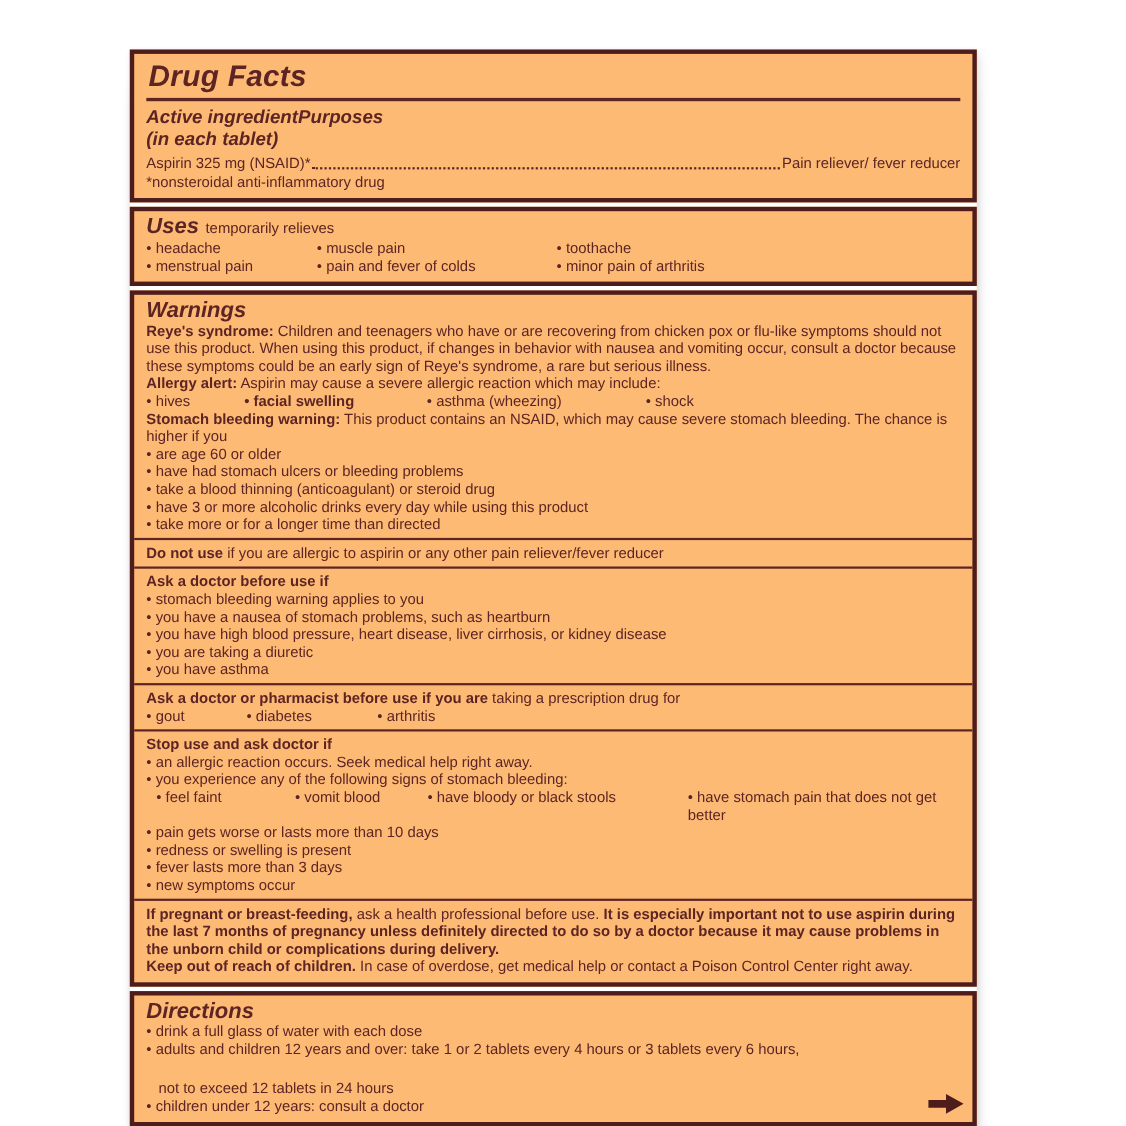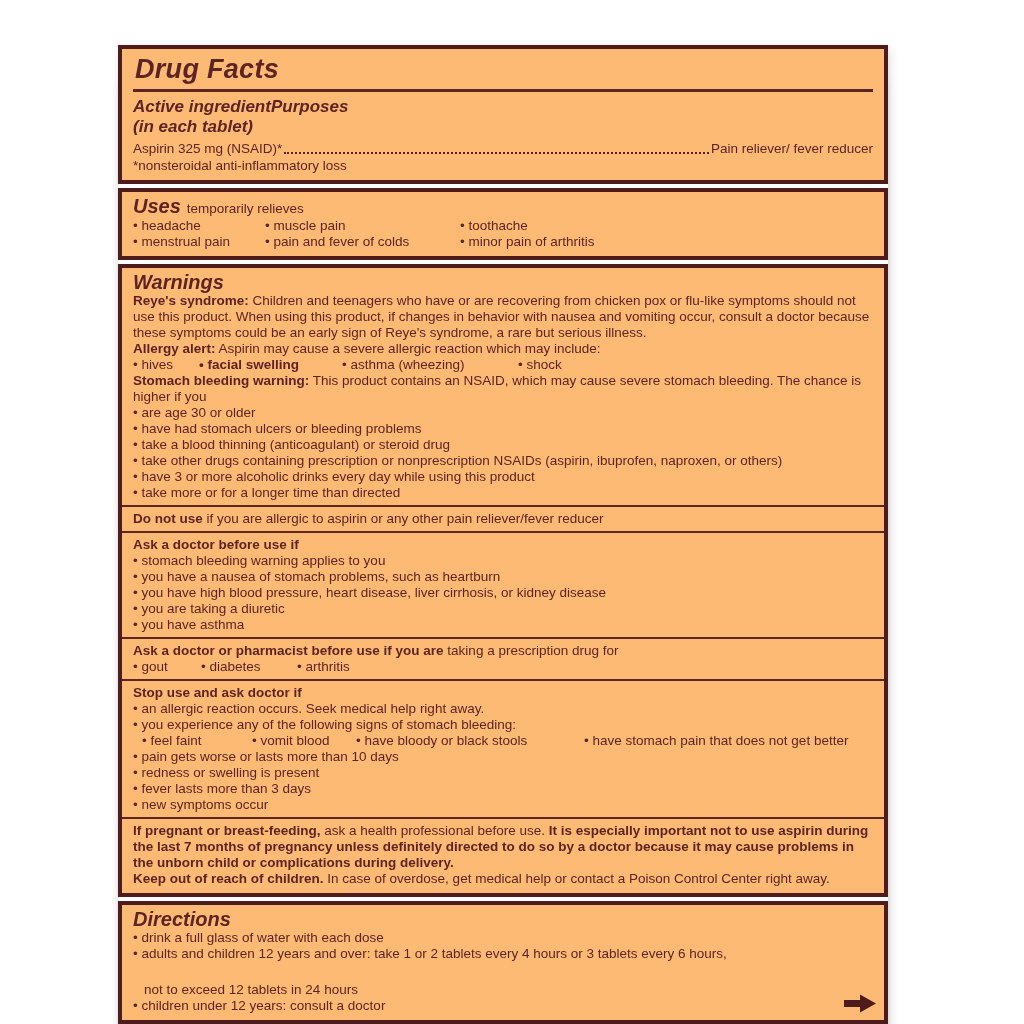--- a/index.html
+++ b/index.html
@@ -23,21 +23,21 @@
   .ai-row{display:flex;align-items:flex-start;}
   .ai-head{font-size:17px;font-weight:bold;font-style:italic;line-height:1.2;}
   .purposes{font-size:17px;font-weight:bold;font-style:italic;}
   .body, .leader-row, .footnote{font-size:13.5px;line-height:16px;}
   .leader-row{display:flex;align-items:flex-end;margin-top:3px;white-space:nowrap;}
   .leader-fill{flex:1;border-bottom:2px dotted #5d2424;margin:0 2px 3px;}
   .footnote{margin-top:1px;}
   .sec-head{font-size:20px;font-weight:bold;font-style:italic;line-height:1.1;}
   .sec-head-row{display:flex;align-items:baseline;gap:6px;margin-bottom:1px;}
   .bi::before{content:"\2022\00a0";}
-  .cols{display:flex;}
+  .cols{display:flex;gap:23px;}
   .cu1{width:132px;}
   .cu2{width:195px;}
   .ca1{width:66px;}
   .ca2{width:143px;font-weight:bold;}
   .ca3{width:176px;}
   .cg1{width:68px;}
   .cg2{width:96px;}
   .cs1{width:110px;}
   .cs2{width:104px;}
   .cs3{width:228px;}
@@ -61,21 +61,21 @@
         <div>Active ingredient</div>
         <div>(in each tablet)</div>
       </div>
       <div class="purposes">Purposes</div>
     </div>
     <div class="leader-row">
       <span>Aspirin 325 mg (NSAID)*</span>
       <span class="leader-fill"></span>
       <span>Pain reliever/ fever reducer</span>
     </div>
-    <div class="footnote">*nonsteroidal anti-inflammatory loss</div>
+    <div class="footnote">*nonsteroidal anti-inflammatory drug</div>
   </section>
 
   <section class="box">
     <div class="sec-head-row">
       <span class="sec-head">Uses</span>
       <span class="body">temporarily relieves</span>
     </div>
     <div class="cols body">
       <span class="bi cu1">headache</span>
       <span class="bi cu2">muscle pain</span>
@@ -95,24 +95,23 @@
 
     <div class="body"><span class="warn-lead">Allergy alert:</span> <span>Aspirin may cause a severe allergic reaction which may include:</span></div>
     <div class="cols body">
       <span class="bi ca1">hives</span>
       <span class="bi ca2">facial swelling</span>
       <span class="bi ca3">asthma (wheezing)</span>
       <span class="bi">shock</span>
     </div>
 
     <div class="body"><span class="warn-lead">Stomach bleeding warning:</span> <span>This product contains an NSAID, which may cause severe stomach bleeding. The chance is higher if you</span></div>
-    <div class="body bi">are age 30 or older</div>
+    <div class="body bi">are age 60 or older</div>
     <div class="body bi">have had stomach ulcers or bleeding problems</div>
     <div class="body bi">take a blood thinning (anticoagulant) or steroid drug</div>
-    <div class="body bi">take other drugs containing prescription or nonprescription NSAIDs (aspirin, ibuprofen, naproxen, or others)</div>
     <div class="body bi">have 3 or more alcoholic drinks every day while using this product</div>
     <div class="body bi">take more or for a longer time than directed</div>
 
     <hr class="rule">
     <div class="body"><span class="warn-lead">Do not use</span> <span>if you are allergic to aspirin or any other pain reliever/fever reducer</span></div>
     <hr class="rule">
 
     <div class="body warn-lead">Ask a doctor before use if</div>
     <div class="body bi">stomach bleeding warning applies to you</div>
     <div class="body bi">you have a nausea of stomach problems, such as heartburn</div>

